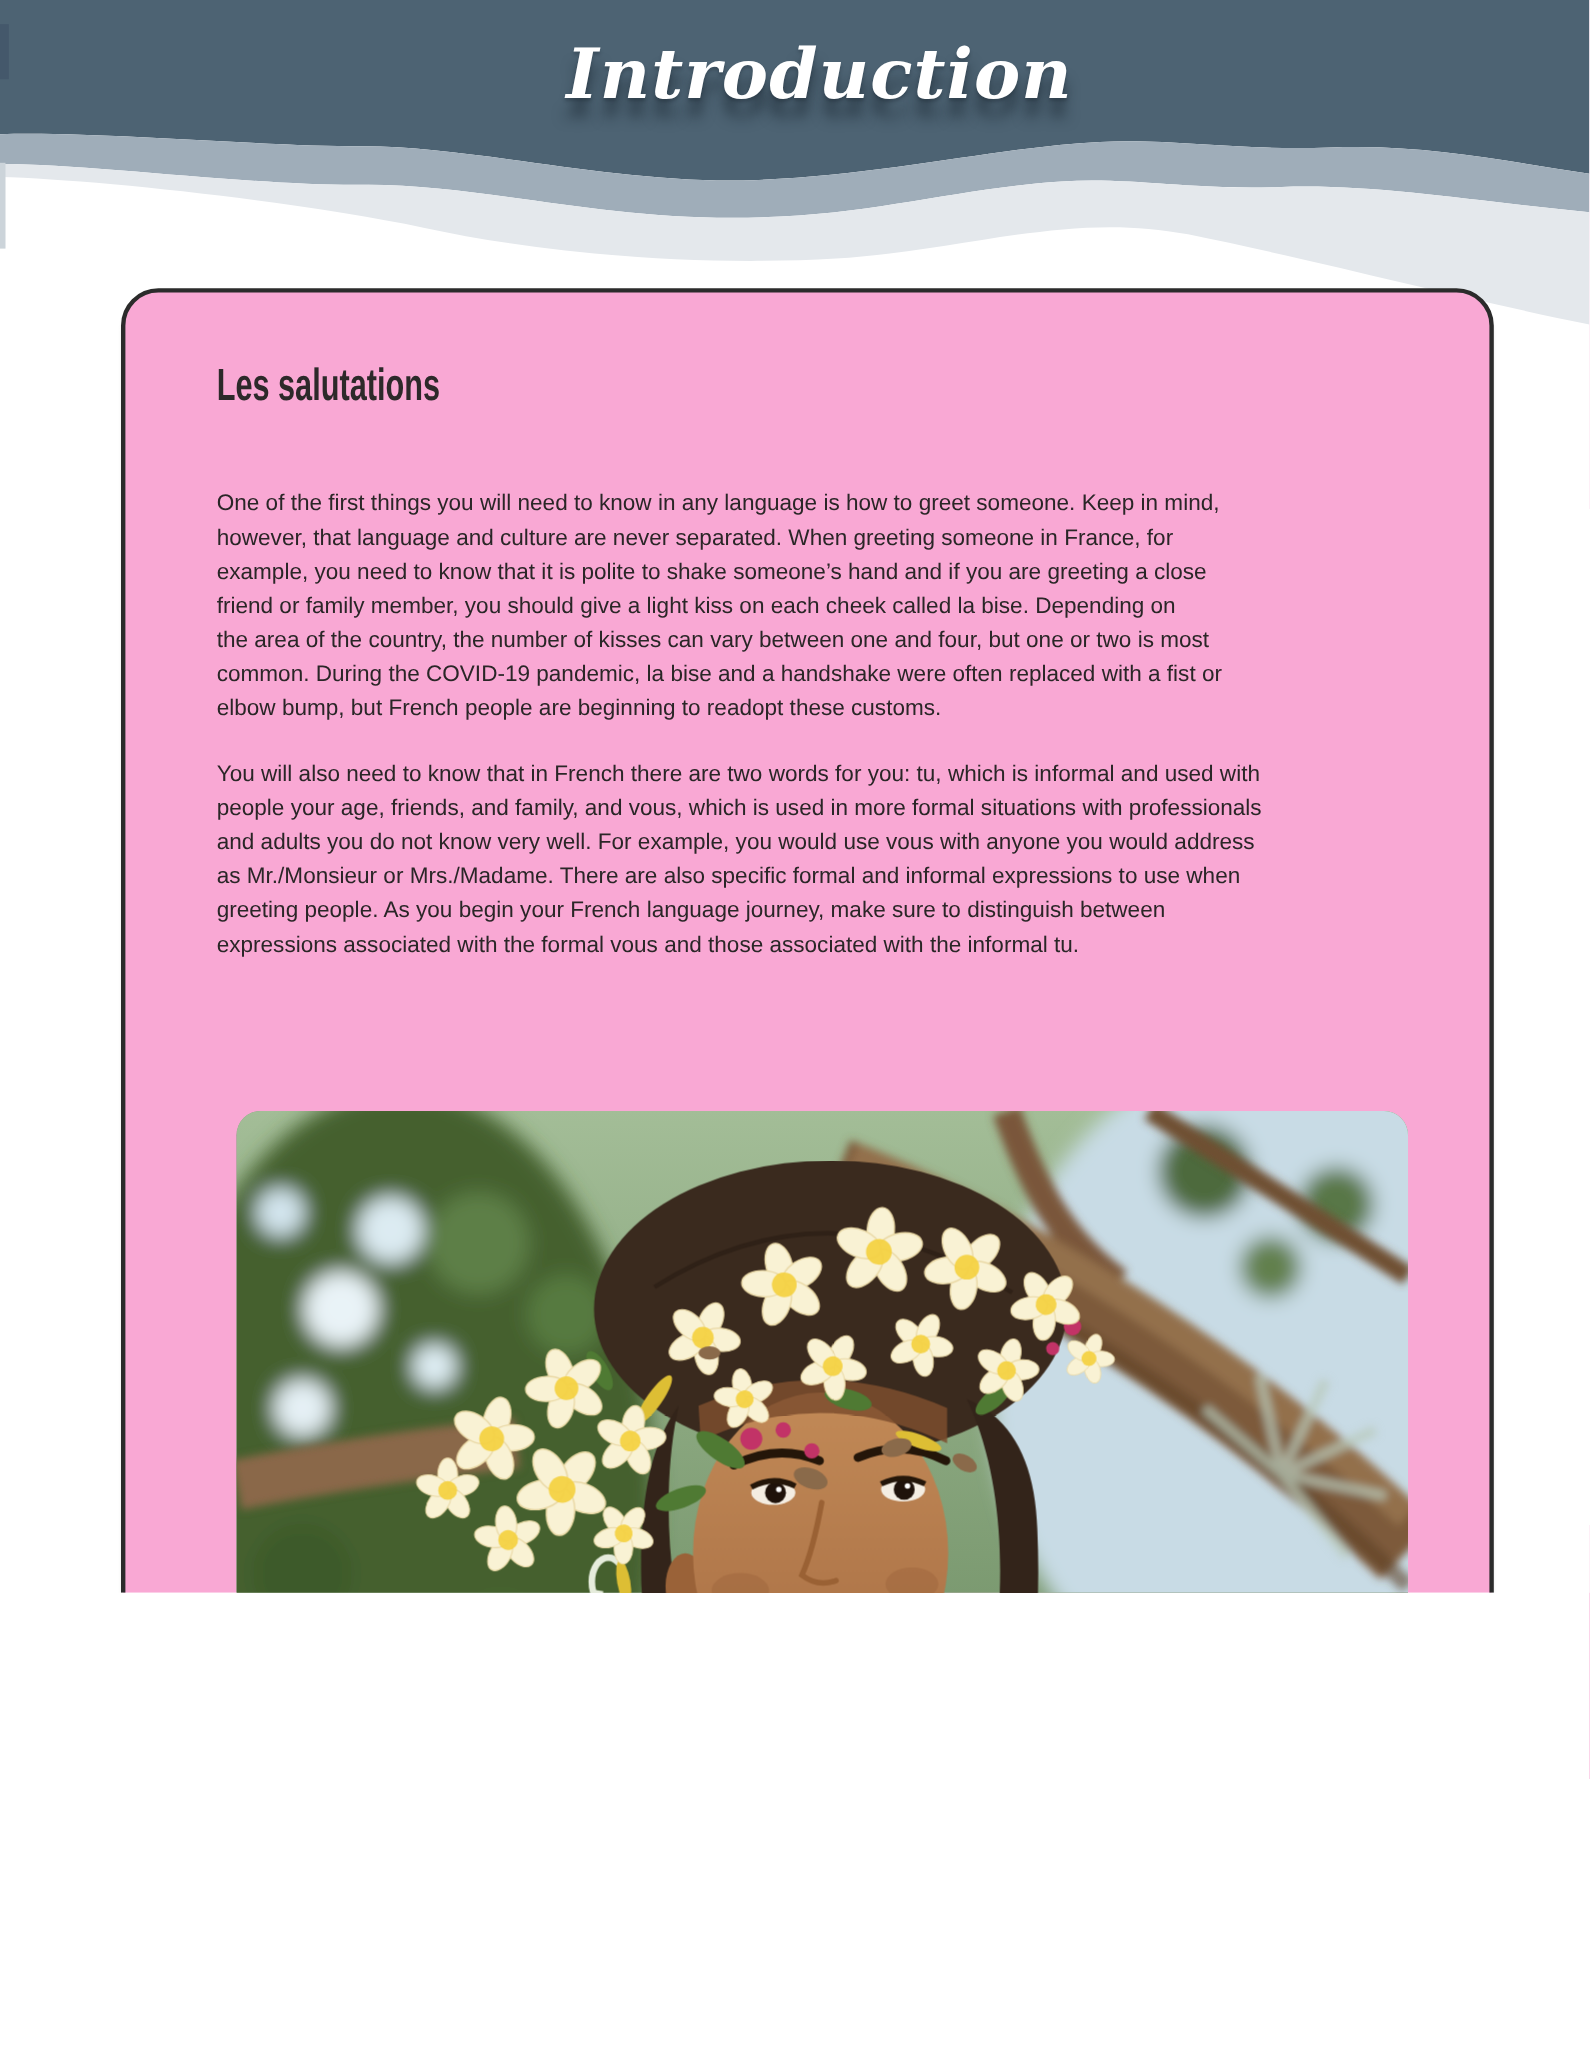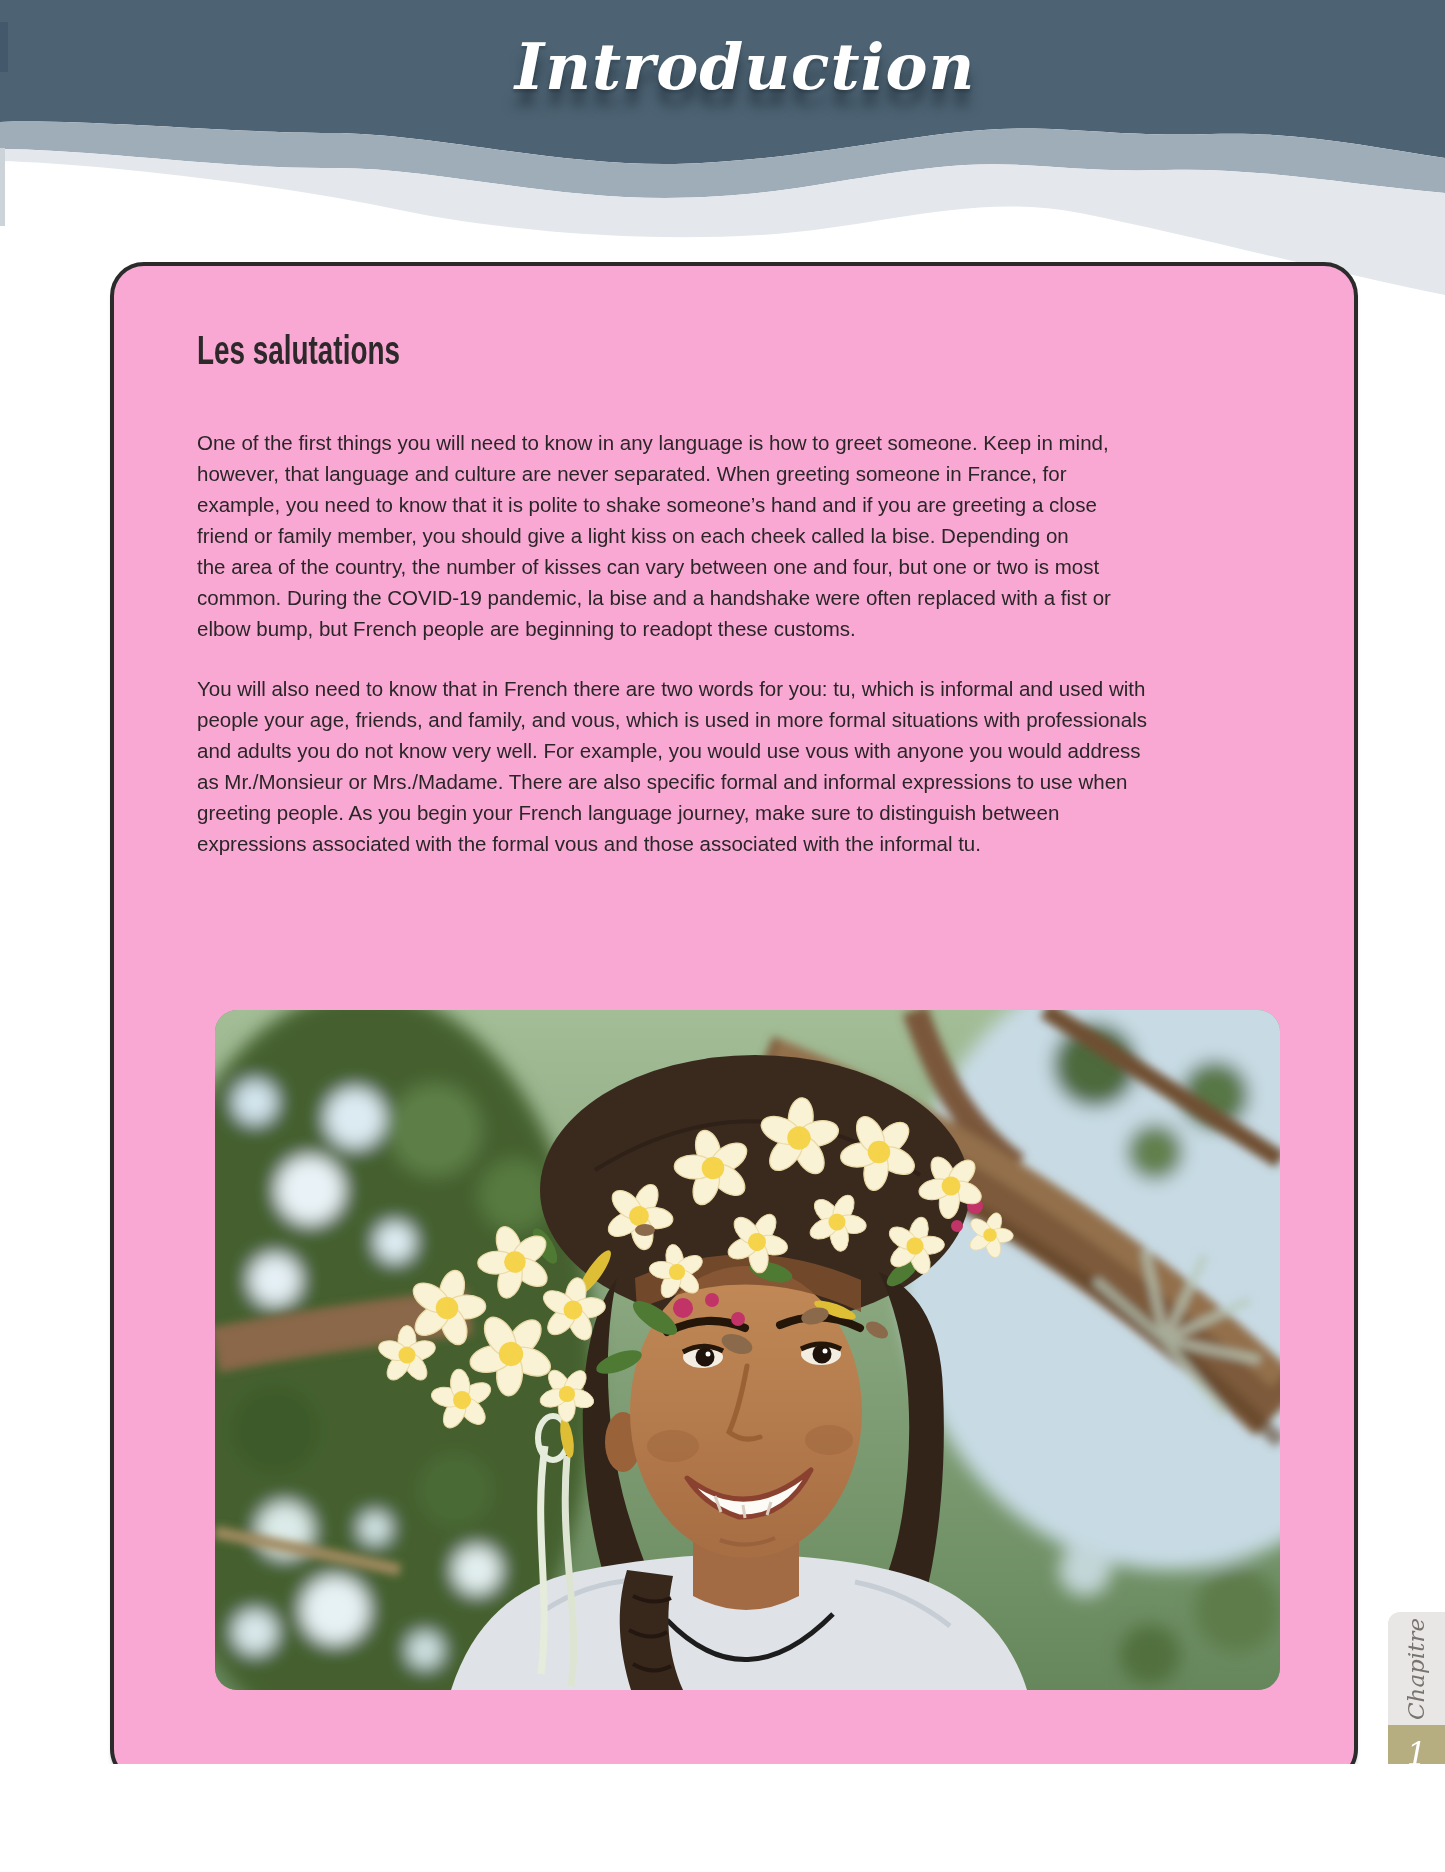--- a/index.html
+++ b/index.html
@@ -1,17 +1,17 @@
 <!DOCTYPE html>
 <html style="--header-slate: #4d6373; --wave-gray: #9fadb9; --wave-pale: #e4e8ec; --tab-gray: #e8e7e5; --tab-tan: #b6ad80; --body-text: #2a2627;"><head>
 <meta charset="utf-8">
 <style>
   html,body { margin:0; padding:0; background:#ffffff; }
   .page {
-    position:relative; width:1445px; height:1764px; background:#fff;
+    position:relative; width:1445px; height:1448px; background:#fff;
     overflow:hidden; font-family:"Liberation Sans", sans-serif;
   }
   .header-waves { position:absolute; left:0; top:0; width:1445px; height:310px; display:block; }
   .wave-slate { fill:var(--header-slate,#4d6373); }
   .wave-gray  { fill:var(--wave-gray,#9fadb9); }
   .wave-pale  { fill:var(--wave-pale,#e4e8ec); }
   .chapter-title {
     position:absolute; top:30px; left:745px; transform:translateX(-50%);
     font-family:"DejaVu Serif", serif; font-style:italic; font-weight:700;
     font-size:63px; color:#fff; letter-spacing:1px; white-space:nowrap;
@@ -26,21 +26,21 @@
   }
   .card-heading {
     position:absolute; left:83px; top:62px; margin:0;
     font-size:41px; line-height:44px; font-weight:700; color:#2d292a;
     transform:scaleX(.68); transform-origin:0 50%; white-space:nowrap;
   }
   .body-copy {
     position:absolute; left:83px; top:160px; width:1145px;
     font-size:20.5px; line-height:31px; color:#2a2627;
   }
-  .body-copy p { margin:1px 0 29px 0; white-space:pre-line; }
+  .body-copy p { margin:16px 0 29px 0; white-space:pre-line; }
   .photo-frame {
     position:absolute; left:101px; top:744px; width:1065px; height:680px;
     border-radius:22px; overflow:hidden; background:#7f9f7a;
   }
   .photo-frame svg { display:block; width:100%; height:100%; }
   .chapter-tab { position:absolute; left:1388px; top:1612px; width:57px; height:170px; }
   .tab-gray {
     height:113px; background:var(--tab-gray,#e8e7e5); border-radius:12px 0 0 0;
     display:flex; align-items:center; justify-content:center;
   }

